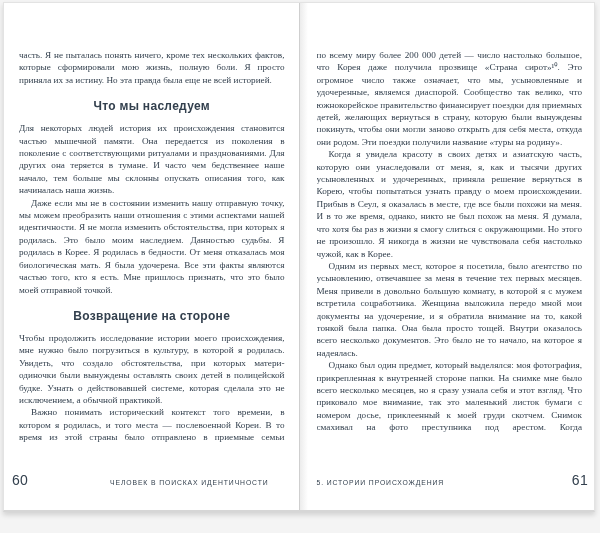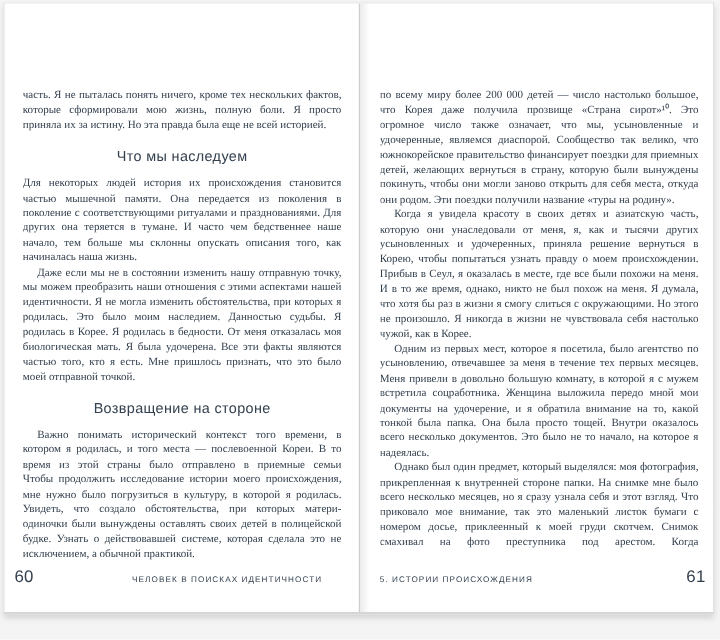--- a/index.html
+++ b/index.html
@@ -12,34 +12,34 @@
     position:absolute;left:3px;top:2px;width:592px;height:510px;
     display:flex;background:var(--page_background,#fff);
     border:1px solid #e3e3e3;border-bottom:2px solid #d6d6d6;
     box-shadow:0 3px 5px rgba(0,0,0,.14);
     box-sizing:border-box;
   }
   .page{position:relative;flex:1 1 50%;background:var(--page_background,#fff);}
   .page-left{border-right:1px solid #cfcfcf;}
   .page-right{background:linear-gradient(to right,#ececec 0px,#ffffff 8px);}
   .page-content{
-    position:absolute;top:46px;bottom:38px;overflow:hidden;margin-top:24px;
+    position:absolute;top:46px;bottom:38px;overflow:hidden;
   }
   .page-left .page-content{left:15px;right:14px;}
   .page-right .page-content{left:17px;right:12px;}
   .body-paragraph{
     margin:0;font-size:9.2px;line-height:12.4px;text-align:justify;
     color:var(--text,#33404e);
     hyphens:auto;-webkit-hyphens:auto;
   }
   .body-paragraph.indent{text-indent:12px;}
   .body-paragraph.justify-last{text-align-last:justify;}
   .section-heading{
     margin:13px 0 9px;text-align:center;
-    font-family:"Liberation Sans",sans-serif;font-size:12px;font-weight:normal;
+    font-family:"Liberation Sans",sans-serif;font-size:12px;font-weight:bold;
     letter-spacing:.3px;color:var(--text,#2d3a49);
   }
   .page-footer{
     position:absolute;bottom:22px;display:flex;align-items:baseline;
     font-family:"Liberation Sans",sans-serif;font-size:6.8px;
     letter-spacing:.9px;color:var(--text,#3a4756);white-space:nowrap;
   }
   .page-left .page-footer{left:15px;right:14px;}
   .page-right .page-footer{left:17px;right:12px;}
   .page-num{font-size:14px;letter-spacing:.3px;font-family:"Liberation Sans",sans-serif;}
@@ -52,22 +52,22 @@
 
 <div class="spread">
 
   <div class="page page-left">
     <div class="page-content" id="left-content">
         <p class="body-paragraph">часть. Я не пыталась понять ничего, кроме тех нескольких фактов, которые сформировали мою жизнь, полную боли. Я просто приняла их за истину. Но эта правда была еще не всей историей.</p>
         <h2 class="section-heading">Что мы наследуем</h2>
         <p class="body-paragraph">Для некоторых людей история их происхождения становится частью мышечной памяти. Она передается из поколения в поколение с соответствующими ритуалами и празднованиями. Для других она теряется в тумане. И часто чем бедственнее наше начало, тем больше мы склонны опускать описания того, как начиналась наша жизнь.</p>
         <p class="body-paragraph indent">Даже если мы не в состоянии изменить нашу отправную точку, мы можем преобразить наши отношения с этими аспектами нашей идентичности. Я не могла изменить обстоятельства, при которых я родилась. Это было моим наследием. Данностью судьбы. Я родилась в Корее. Я родилась в бедности. От меня отказалась моя биологическая мать. Я была удочерена. Все эти факты являются частью того, кто я есть. Мне пришлось признать, что это было моей отправной точкой.</p>
         <h2 class="section-heading">Возвращение на стороне</h2>
+        <p class="body-paragraph">Чтобы продолжить исследование истории моего происхождения, мне нужно было погрузиться в культуру, в которой я родилась. Увидеть, что создало обстоятельства, при которых матери-одиночки были вынуждены оставлять своих детей в полицейской будке. Узнать о действовавшей системе, которая сделала это не исключением, а обычной практикой.</p>
         <p class="body-paragraph indent justify-last">Важно понимать исторический контекст того времени, в котором я родилась, и того места — послевоенной Кореи. В то время из этой страны было отправлено в приемные семьи</p>
-        <p class="body-paragraph">Чтобы продолжить исследование истории моего происхождения, мне нужно было погрузиться в культуру, в которой я родилась. Увидеть, что создало обстоятельства, при которых матери-одиночки были вынуждены оставлять своих детей в полицейской будке. Узнать о действовавшей системе, которая сделала это не исключением, а обычной практикой.</p>
       </div>
     <div class="page-footer">
       <span class="page-num">60</span>
       <span class="running-title">ЧЕЛОВЕК В ПОИСКАХ ИДЕНТИЧНОСТИ</span>
     </div>
   </div>
 
   <div class="page page-right">
     <div class="page-content" id="right-content">
         <p class="body-paragraph">по всему миру более 200 000 детей — число настолько большое, что Корея даже получила прозвище «Страна сирот»¹⁰. Это огромное число также означает, что мы, усыновленные и удочеренные, являемся диаспорой. Сообщество так велико, что южнокорейское правительство финансирует поездки для приемных детей, желающих вернуться в страну, которую были вынуждены покинуть, чтобы они могли заново открыть для себя места, откуда они родом. Эти поездки получили название «туры на родину».</p>

